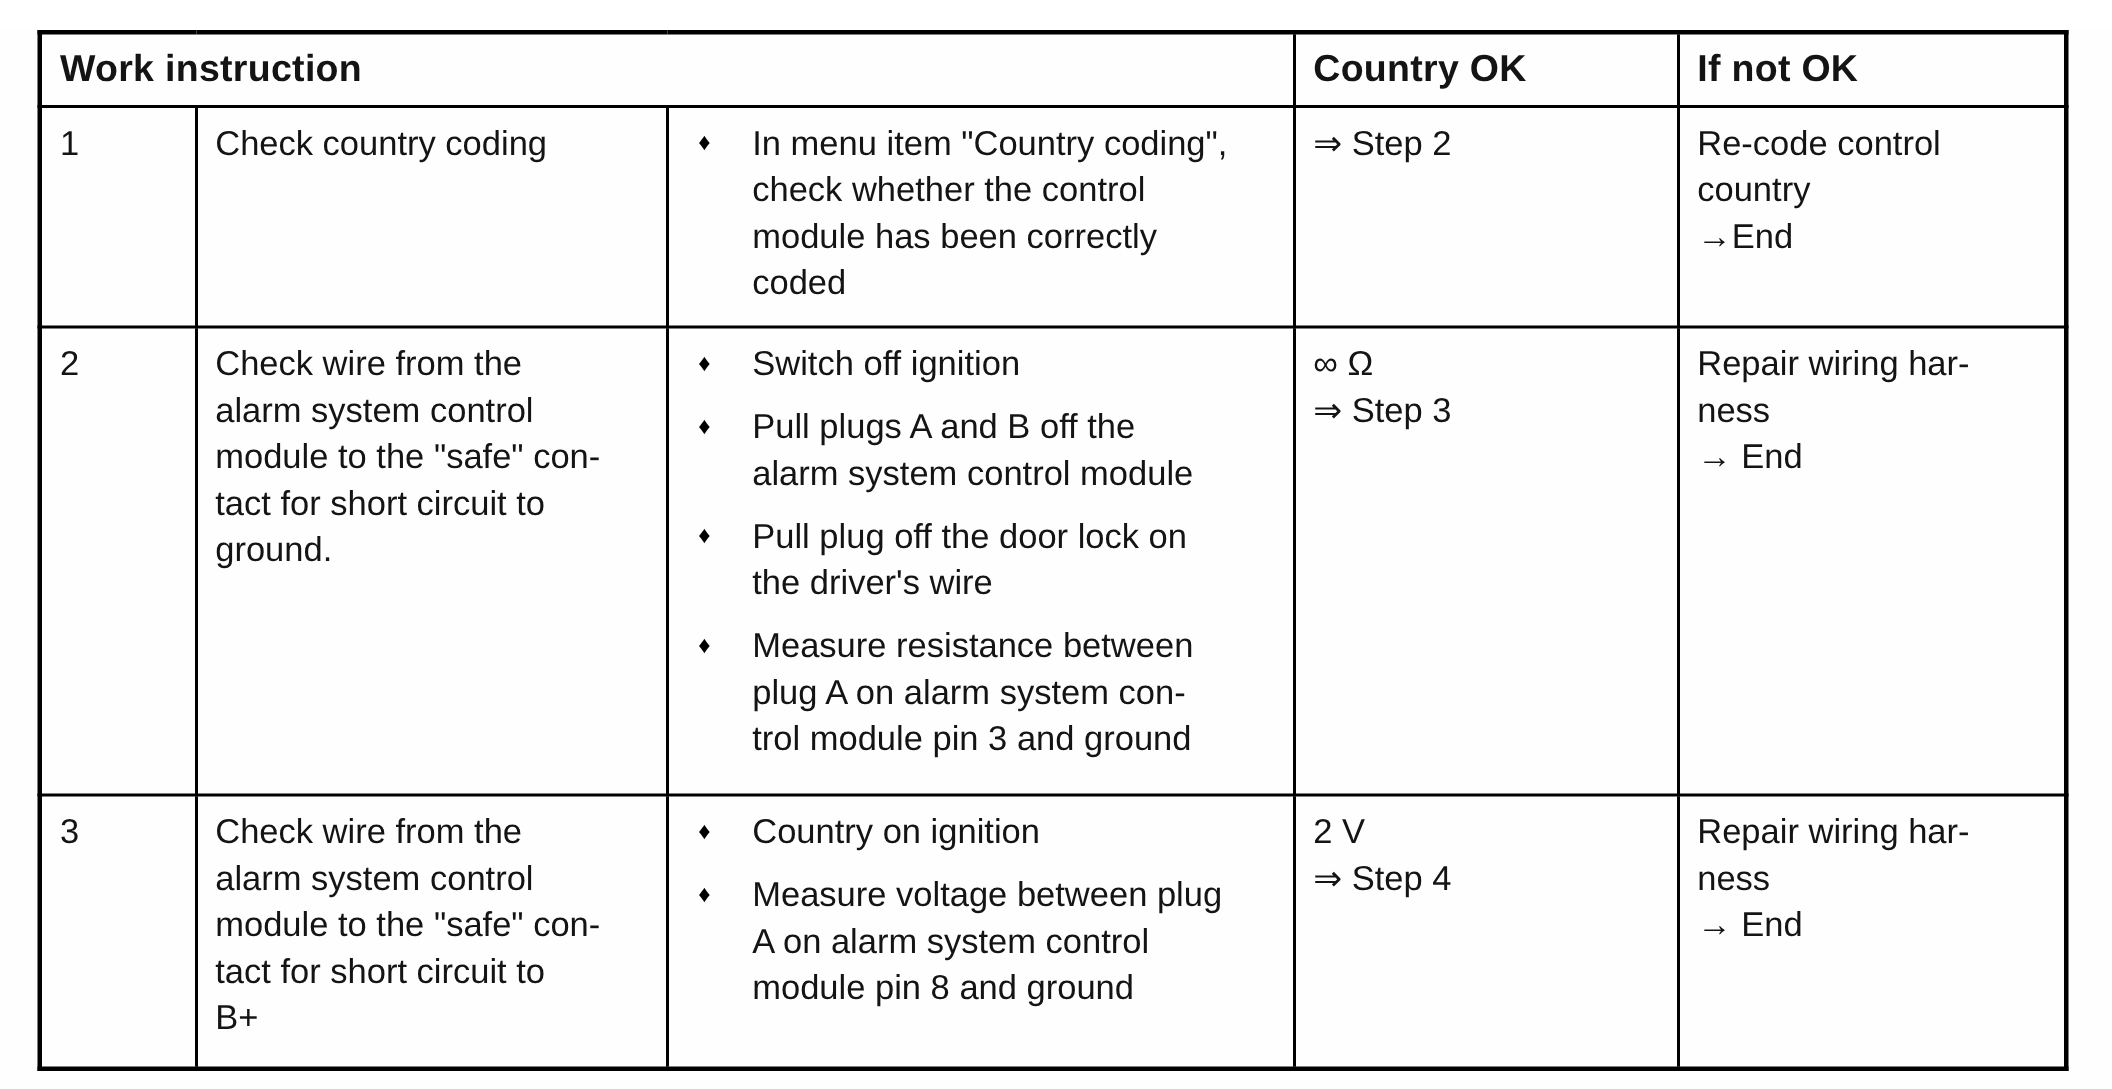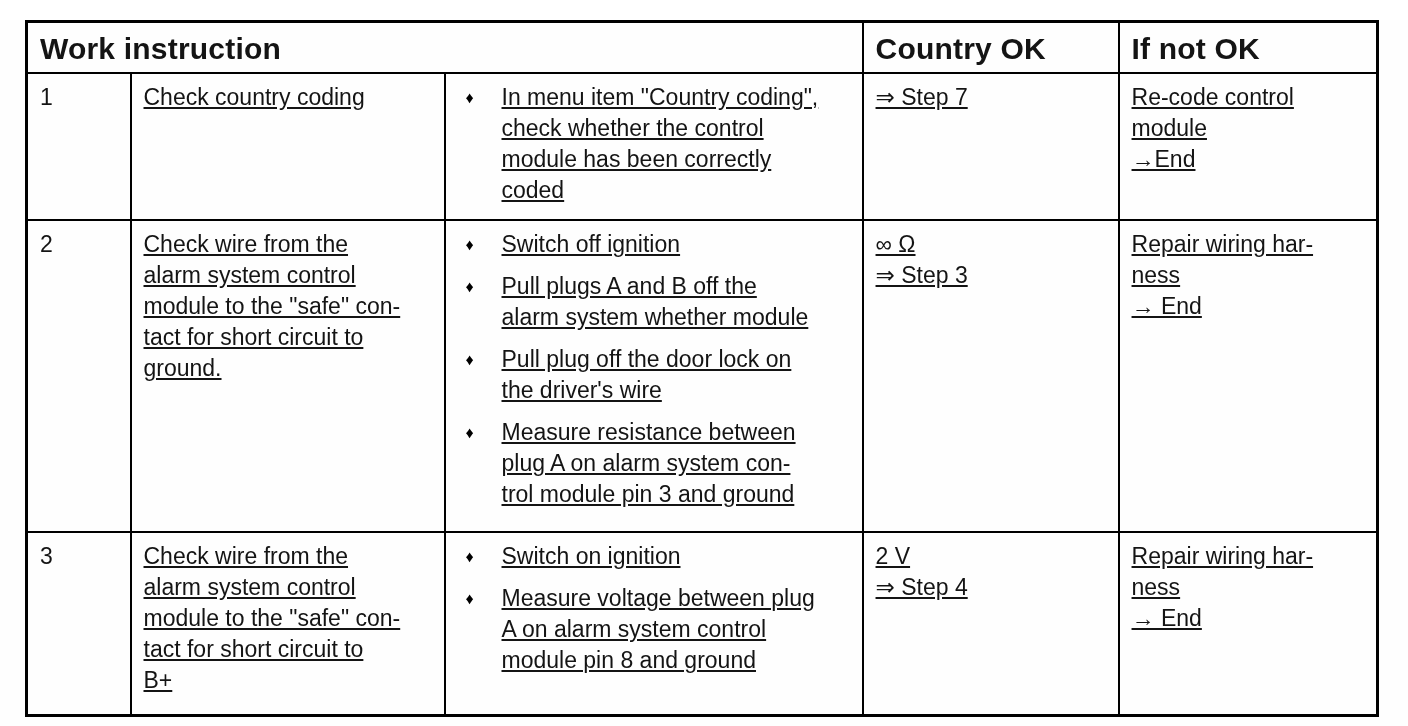--- a/index.html
+++ b/index.html
@@ -28,36 +28,36 @@
   col.c-display { width: 256px; }
   col.c-ifnot   { width: 259px; }
 
   th, td {
     border: 2px solid #000;
     vertical-align: top;
     text-align: left;
   }
   thead tr { height: 49px; }
   th {
-    font-size: 30px;
+    font-size: 25px;
     font-weight: bold;
     padding: 9px 12px 6px 12px;
     letter-spacing: 0.2px;
   }
   tbody tr:nth-child(1) { height: 147px; }
   tbody tr:nth-child(2) { height: 312px; }
   tbody tr:nth-child(3) { height: 183px; }
 
   td {
     font-size: 23px;
     line-height: 31px;
     padding: 8px 8px 8px 12px;
   }
   td.cell-step { padding-left: 12px; }
-  .multiline { white-space: pre-line; text-decoration: underline; }
+  .multiline { white-space: pre-line; }
 
   .actions-list { list-style: none; }
   .action-item {
     display: flex;
     align-items: flex-start;
     margin-bottom: 11px;
   }
   .action-item:last-child { margin-bottom: 0; }
   .bullet {
     flex: 0 0 44px;
@@ -103,44 +103,44 @@
       <ul class="actions-list">
   <li class="action-item">
     <span class="bullet">♦</span>
     <span class="action-text multiline">In menu item "Country coding",
 check whether the control
 module has been correctly
 coded</span>
   </li>
 </ul>
     </td>
-    <td class="cell-display multiline">⇒ Step 7</td>
+    <td class="cell-display multiline">⇒ Step 2</td>
     <td class="cell-ifnot multiline">Re-code control
-module
+country
 →End</td>
   </tr>
 
   <tr>
     <td class="cell-step">2</td>
     <td class="cell-task multiline">Check wire from the
 alarm system control
 module to the "safe" con-
 tact for short circuit to
 ground.</td>
     <td class="cell-actions">
       <ul class="actions-list">
   <li class="action-item">
     <span class="bullet">♦</span>
     <span class="action-text multiline">Switch off ignition</span>
   </li>
 
   <li class="action-item">
     <span class="bullet">♦</span>
     <span class="action-text multiline">Pull plugs A and B off the
-alarm system whether module</span>
+alarm system control module</span>
   </li>
 
   <li class="action-item">
     <span class="bullet">♦</span>
     <span class="action-text multiline">Pull plug off the door lock on
 the driver's wire</span>
   </li>
 
   <li class="action-item">
     <span class="bullet">♦</span>
@@ -161,21 +161,21 @@
     <td class="cell-step">3</td>
     <td class="cell-task multiline">Check wire from the
 alarm system control
 module to the "safe" con-
 tact for short circuit to
 B+</td>
     <td class="cell-actions">
       <ul class="actions-list">
   <li class="action-item">
     <span class="bullet">♦</span>
-    <span class="action-text multiline">Switch on ignition</span>
+    <span class="action-text multiline">Country on ignition</span>
   </li>
 
   <li class="action-item">
     <span class="bullet">♦</span>
     <span class="action-text multiline">Measure voltage between plug
 A on alarm system control
 module pin 8 and ground</span>
   </li>
 </ul>
     </td>

